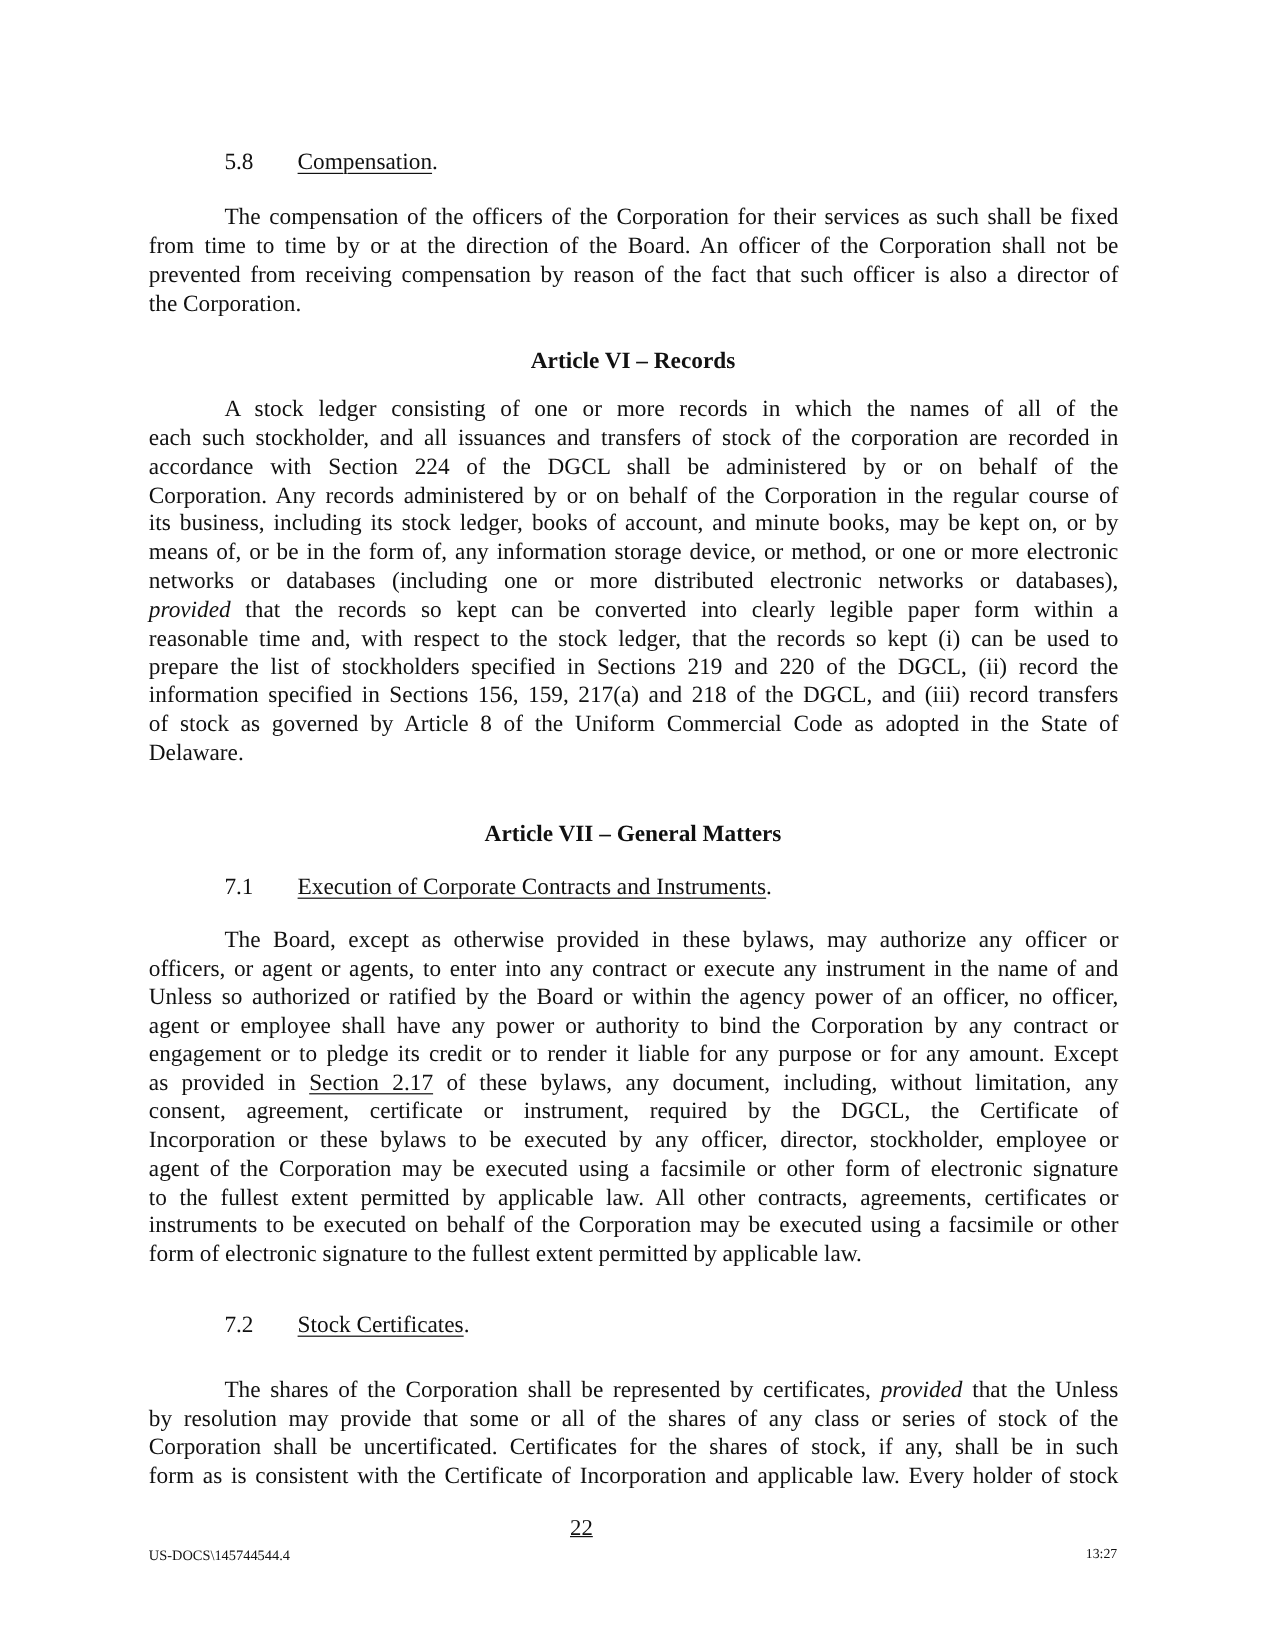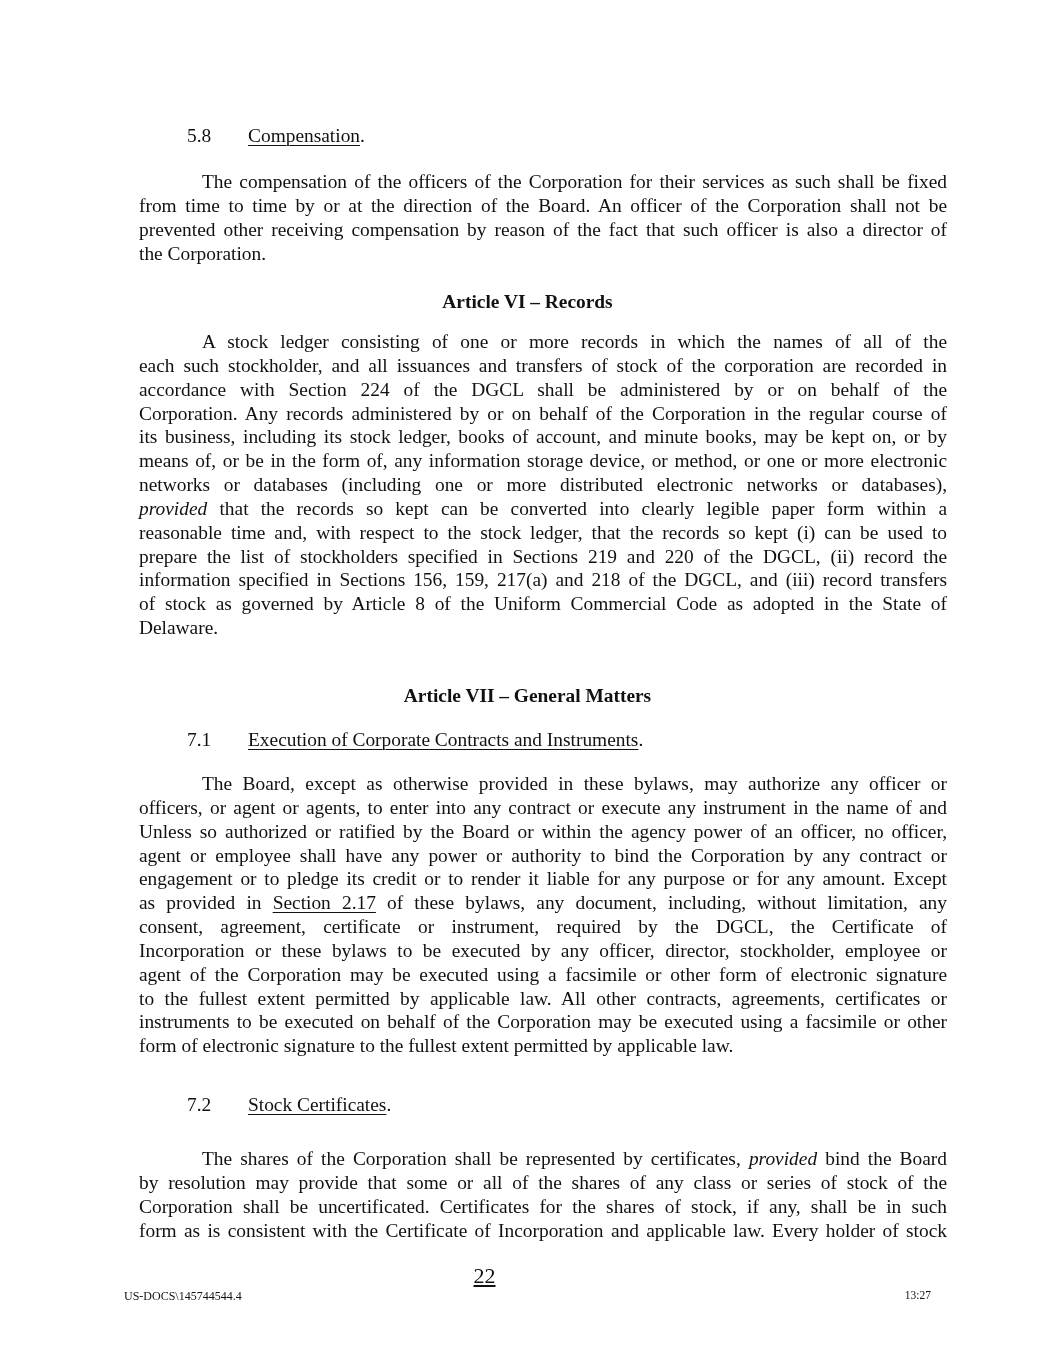--- a/index.html
+++ b/index.html
@@ -3,48 +3,48 @@
   <meta charset="utf-8">
   <style>
     html, body { margin: 0; padding: 0; background: #ffffff; }
     body {
       width: 1055px; height: 1365px; position: relative; overflow: hidden;
       font-family: "Liberation Serif", "DejaVu Serif", serif;
       color: #111111;
       font-size: 19.4px;
     }
     .page { position: absolute; left: 0; top: 0; width: 1055px; height: 1365px; }
-    .block { position: absolute; left: 139px; width: 808px; }
+    .block { position: absolute; left: 124px; width: 808px; }
     .sec-head { position: absolute; left: 187px; white-space: nowrap; line-height: 24px; }
     .sec-num { display: inline-block; width: 61px; }
     .sec-title { text-decoration: underline; text-underline-offset: 3px; text-decoration-thickness: 1px; }
     .article { position: absolute; left: 0; width: 1055px; text-align: center; font-weight: bold; line-height: 24px; }
     .para { line-height: 23.85px; text-align: justify; margin: 0; }
     .para .ln { display: block; text-align: justify; text-align-last: justify; white-space: nowrap; height: 23.85px; }
     .para .ln.last { text-align-last: left; }
     .para .ln.first { padding-left: 63px; }
     em { font-style: italic; }
     .ulink { text-decoration: underline; text-underline-offset: 3px; text-decoration-thickness: 1px; }
-    .page-num { position: absolute; left: 0; width: 969px; top: 1263px; text-align: center; font-size: 22px; text-decoration: underline; }
+    .page-num { position: absolute; left: 0; width: 969px; top: 1263px; text-align: center; font-size: 19px; text-decoration: underline; }
     .footer-left { position: absolute; left: 124px; top: 1289px; font-size: 12px; }
     .footer-right { position: absolute; right: 124px; top: 1289px; font-size: 11.5px; }
   </style>
 </head>
 <body>
 
 <div class="page">
 
   <div class="sec-head" style="top:124px;">
     <span class="sec-num">5.8</span><span class="sec-title">Compensation</span><span>.</span>
   </div>
 
   <div class="block para" style="top:170px;">
     <span class="ln first">The compensation of the officers of the Corporation for their services as such shall be fixed</span>
     <span class="ln">from time to time by or at the direction of the Board. An officer of the Corporation shall not be</span>
-    <span class="ln">prevented other receiving compensation by reason of the fact that such officer is also a director of</span>
+    <span class="ln">prevented from receiving compensation by reason of the fact that such officer is also a director of</span>
     <span class="ln last">the Corporation.</span>
   </div>
 
   <div class="article" style="top:290px;">Article VI – Records</div>
 
   <div class="block para" style="top:330px;">
     <span class="ln first">A stock ledger consisting of one or more records in which the names of all of the</span>
     <span class="ln">each such stockholder, and all issuances and transfers of stock of the corporation are recorded in</span>
     <span class="ln">accordance with Section 224 of the DGCL shall be administered by or on behalf of the</span>
     <span class="ln">Corporation. Any records administered by or on behalf of the Corporation in the regular course of</span>
@@ -78,21 +78,21 @@
     <span class="ln">to the fullest extent permitted by applicable law. All other contracts, agreements, certificates or</span>
     <span class="ln">instruments to be executed on behalf of the Corporation may be executed using a facsimile or other</span>
     <span class="ln last">form of electronic signature to the fullest extent permitted by applicable law.</span>
   </div>
 
   <div class="sec-head" style="top:1093px;">
     <span class="sec-num">7.2</span><span class="sec-title">Stock Certificates</span><span>.</span>
   </div>
 
   <div class="block para" style="top:1147px;">
-    <span class="ln first"><span>The shares of the Corporation shall be represented by certificates,</span> <em>provided</em> <span>bind the Board</span></span>
+    <span class="ln first"><span>The shares of the Corporation shall be represented by certificates,</span> <em>provided</em> <span>that the Unless</span></span>
     <span class="ln">by resolution may provide that some or all of the shares of any class or series of stock of the</span>
     <span class="ln">Corporation shall be uncertificated. Certificates for the shares of stock, if any, shall be in such</span>
     <span class="ln">form as is consistent with the Certificate of Incorporation and applicable law. Every holder of stock</span>
   </div>
 
   <div class="page-num">22</div>
   <div class="footer-left">US-DOCS\145744544.4</div>
   <div class="footer-right">13:27</div>
 </div>
 

